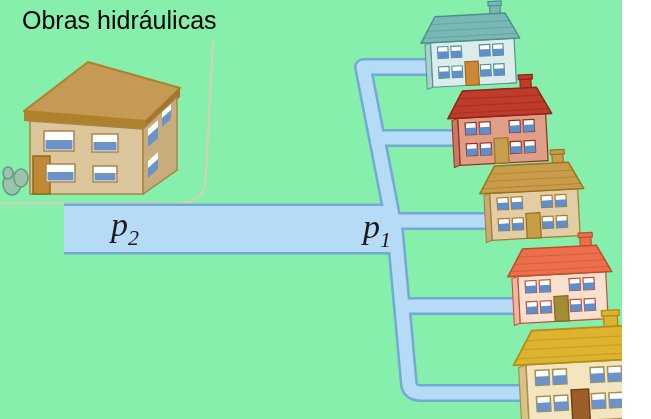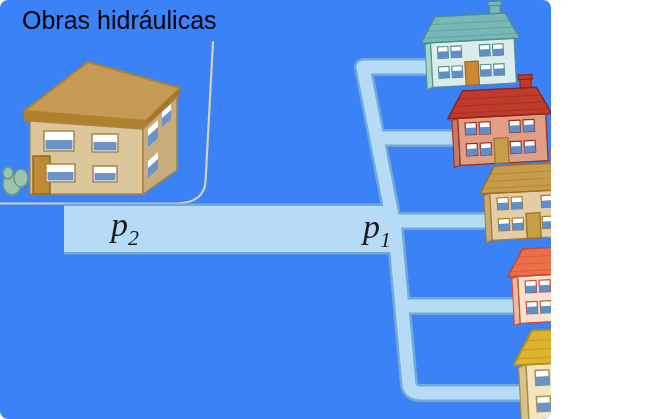--- a/index.html
+++ b/index.html
@@ -1,23 +1,22 @@
 <!DOCTYPE html>
 <html><head>
 <meta charset="utf-8">
 <style>
   html, body { margin: 0; padding: 0; background: #ffffff; }
   .stage {
     position: relative;
-    width: 551px;
+    width: 622px;
     height: 419px;
-    background: #3b82f6;
+    background: #86efac;
     overflow: hidden;
     font-family: "Liberation Sans", sans-serif;
-    border-radius: 8px;
   }
   .stage svg { position: absolute; left: 0; top: 0; }
   text { user-select: none; }
   .figure-title {
     font-family: "Liberation Sans", sans-serif;
     font-size: 25px;
     fill: #000000;
   }
   .pressure-label {
     font-family: "Liberation Serif", serif;

